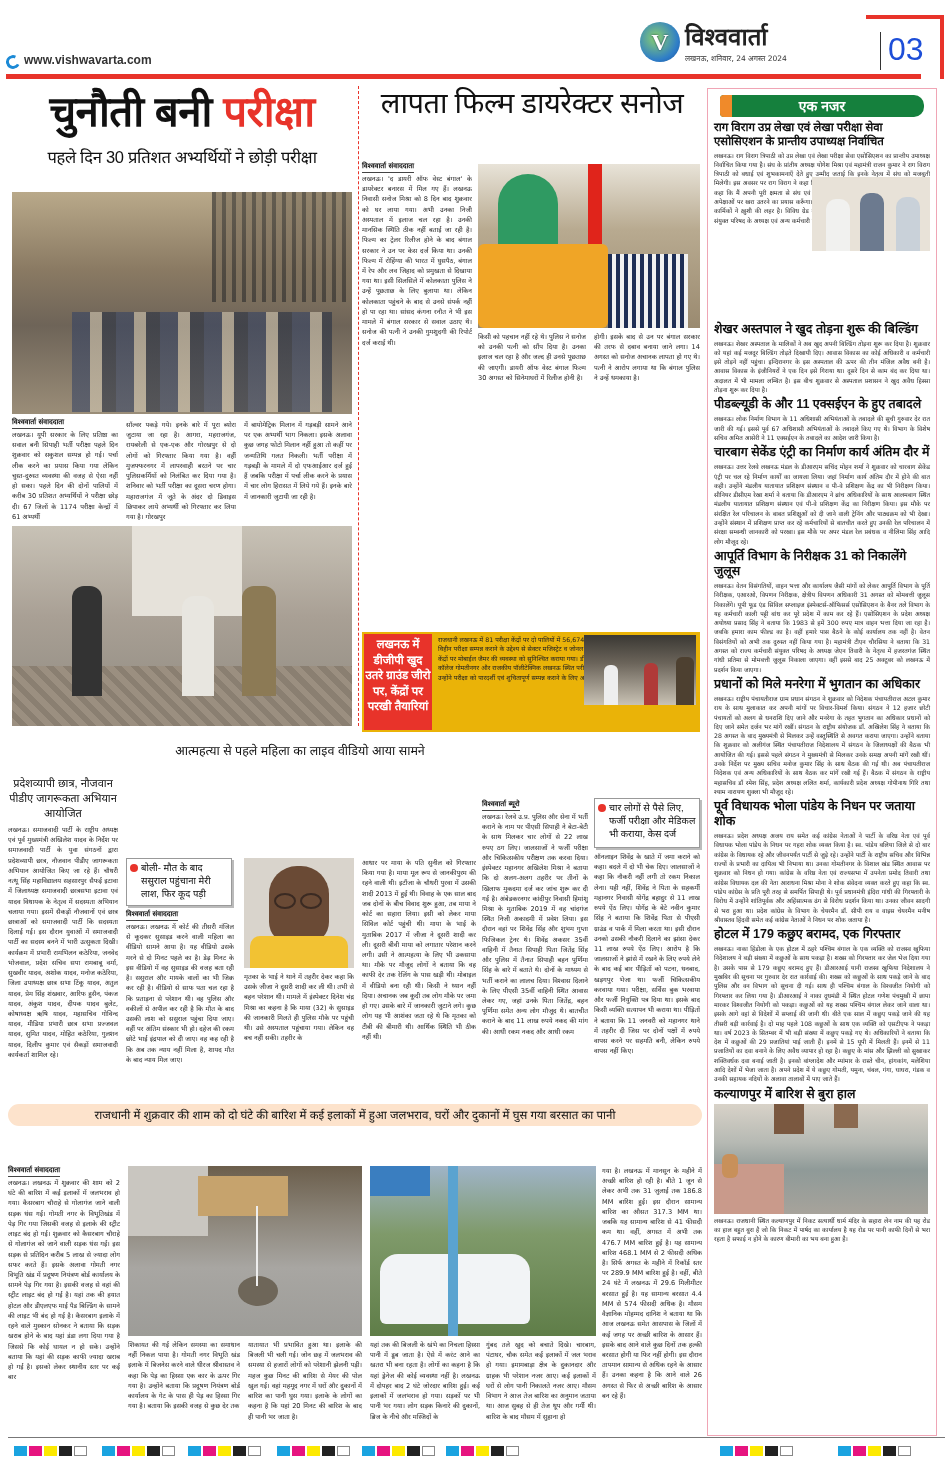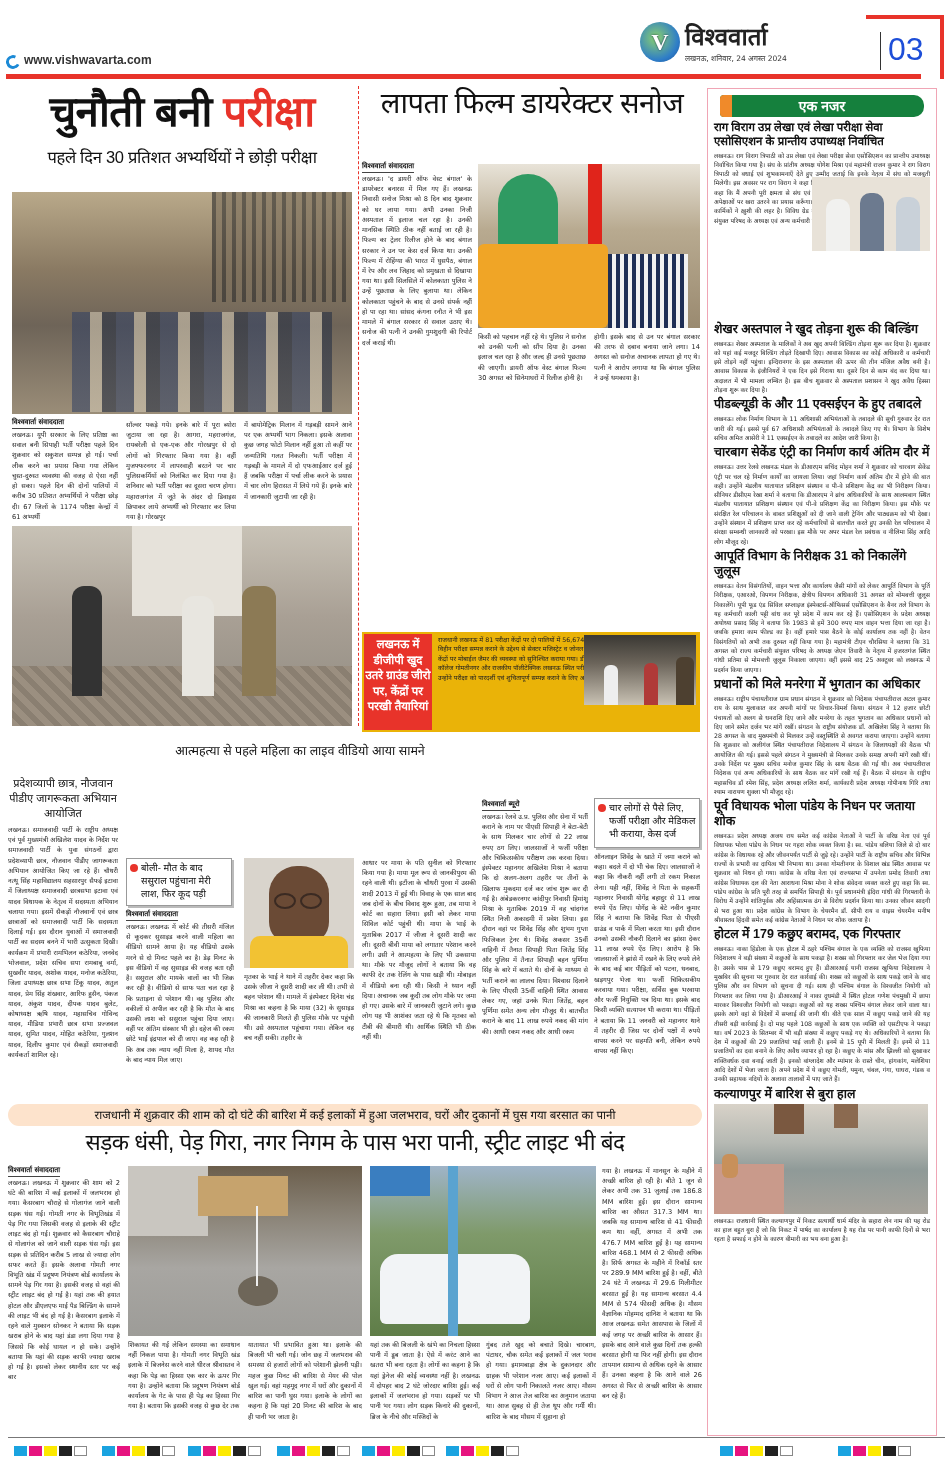--- a/index.html
+++ b/index.html
@@ -122,21 +122,20 @@
   <div class="abs" style="left:112px;top:58px;width:106px;height:50px;border:1px solid #999;box-shadow:2px 2px 0 #bbb;padding:2px 3px 2px 14px;font-family:'Liberation Sans',sans-serif;font-size:9.5px;line-height:13px;">
     <span style="position:absolute;left:3px;top:5px;width:8px;height:8px;border-radius:50%;background:#e8332a;"></span>
     <span>चार लोगों से पैसे लिए, फर्जी परीक्षा और मेडिकल भी कराया, केस दर्ज</span>
   </div>
   <div class="abs txt" style="left:0;top:72px;width:106px;height:284px;">लखनऊ। रेलवे उ.प्र. पुलिस और सेना में भर्ती कराने के नाम पर पीएसी सिपाही ने बेटा-बेटी के साथ मिलकर चार लोगों से 22 लाख रुपए ठग लिए। जालसाजों ने फर्जी परीक्षा और चिकित्सकीय परीक्षण तक करवा दिया। इंस्पेक्टर महानगर अखिलेश मिश्रा ने बताया कि दो अलग-अलग तहरीर पर तीनों के खिलाफ मुकदमा दर्ज कर जांच शुरू कर दी गई है। अंबेडकरनगर कांदीपुर निवासी हिमांशु मिश्रा के मुताबिक 2019 में वह चांदगंज स्थित निजी अकादमी में प्रवेश लिया। इस दौरान वहां पर शिवेंद्र सिंह और शुभम गुप्ता फिजिकल ट्रेनर थे। शिवेंद्र अकसर 35वीं वाहिनी में तैनात सिपाही पिता जितेंद्र सिंह और पुलिस में तैनात सिपाही बहन पूर्णिमा सिंह के बारे में बताते थे। दोनों के माध्यम से भर्ती कराने का लालच दिया। विश्वास दिलाने के लिए पीएसी 35वीं वाहिनी स्थित आवास लेकर गए, जहां उनके पिता जितेंद्र, बहन पूर्णिमा समेत अन्य लोग मौजूद थे। बातचीत कराने के बाद 11 लाख रुपये नकद की मांग की। आधी रकम नकद और आधी रकम</div>
   <div class="abs txt" style="left:112px;top:112px;width:106px;height:244px;">ऑनलाइन शिवेंद्र के खाते में जमा कराने को कहा। बदले में दो भी चेक दिए। जालसाजों ने कहा कि नौकरी नहीं लगी तो रकम निकाल लेना। यही नहीं, शिवेंद्र ने पिता के सहकर्मी महानगर निवासी योगेंद्र बहादुर से 11 लाख रुपये ऐंठ लिए। योगेंद्र के बेटे नवीन कुमार सिंह ने बताया कि शिवेंद्र पिता से पीएसी ग्राउंड व पार्क में मिला करता था। इसी दौरान उनको उसकी नौकरी दिलाने का झांसा देकर 11 लाख रुपये ऐंठ लिए। आरोप है कि जालसाजों ने झांसे में रखने के लिए रुपये लेने के बाद कई बार पीड़ितों को पटना, धनबाद, खड़गपुर भेजा था। फर्जी चिकित्सकीय करवाया गया। परीक्षा, सर्विस बुक भरवाया और फर्जी नियुक्ति पत्र दिया था। इसके बाद किसी व्यक्ति सत्यापन भी कराया था। पीड़ितों ने बताया कि 11 जनवरी को महानगर थाने में तहरीर दी जिस पर दोनों पक्षों में रुपये वापस करने पर सहमति बनी, लेकिन रुपये वापस नहीं किए।</div>
 </div>
 
 <div class="abs" style="left:8px;top:1104px;width:694px;height:335px;">
   <div style="background:#fde3cc;border-radius:12px;text-align:center;font-family:'Liberation Sans',sans-serif;font-size:11.5px;padding:3px 6px;height:22px;white-space:nowrap;overflow:hidden;">राजधानी में शुक्रवार की शाम को दो घंटे की बारिश में कई इलाकों में हुआ जलभराव, घरों और दुकानों में घुस गया बरसात का पानी</div>
-  <div class="hl" style="text-align:center;font-size:22.5px;line-height:30px;font-weight:normal;margin-top:2px;white-space:nowrap;">सड़क धंसी, पेड़ गिरा, नगर निगम के पास भरा पानी, स्ट्रीट लाइट भी बंद</div>
   <div class="abs" style="left:0;top:62px;">
     <span class="byline">विश्ववार्ता संवाददाता</span>
   </div>
   <div class="abs txt" style="left:0;top:74px;width:112px;height:260px;">लखनऊ। लखनऊ में शुक्रवार की शाम को 2 घंटे की बारिश में कई इलाकों में जलभराव हो गया। कैसरबाग चौराहे से गोलागंज जाने वाली सड़क धंस गई। गोमती नगर के विभूतिखंड में पेड़ गिर गया जिसकी वजह से इलाके की स्ट्रीट लाइट बंद हो गई। शुक्रवार को कैसरबाग चौराहे से गोलागंज को जाने वाली सड़क धंस गई। इस सड़क से प्रतिदिन करीब 5 लाख से ज्यादा लोग सफर करते हैं। इसके अलावा गोमती नगर विभूति खंड में प्रदूषण नियंत्रण बोर्ड कार्यालय के सामने पेड़ गिर गया है। इसकी वजह से वहां की स्ट्रीट लाइट बंद हो गई है। यहां तक की हयात होटल और डीएलएफ माई पैड बिल्डिंग के सामने की लाइट भी बंद हो गई है। कैसरबाग इलाके में रहने वाले मुस्कान सोनकर ने बताया कि सड़क खराब होने के बाद यहां डंडा लगा दिया गया है जिससे कि कोई घायल न हो सके। उन्होंने बताया कि यहां की सड़क काफी ज्यादा खराब हो गई है। इसको लेकर स्थानीय स्तर पर कई बार</div>
   <div class="photo" style="left:120px;top:62px;width:234px;height:170px;background:linear-gradient(180deg,#6b5e4c 0%,#8b8478 30%,#a8a6a2 60%,#9d9c98 100%);">
     <div style="position:absolute;left:0;top:0;width:80px;height:70px;background:#c9c6c0"></div>
     <div style="position:absolute;left:70px;top:10px;width:90px;height:40px;background:#c6a36d"></div>
     <div style="position:absolute;left:110px;top:110px;width:40px;height:30px;background:#6e6659;border-radius:50%"></div>
     <div style="position:absolute;left:128px;top:40px;width:2px;height:80px;background:#eee"></div>
   </div>

